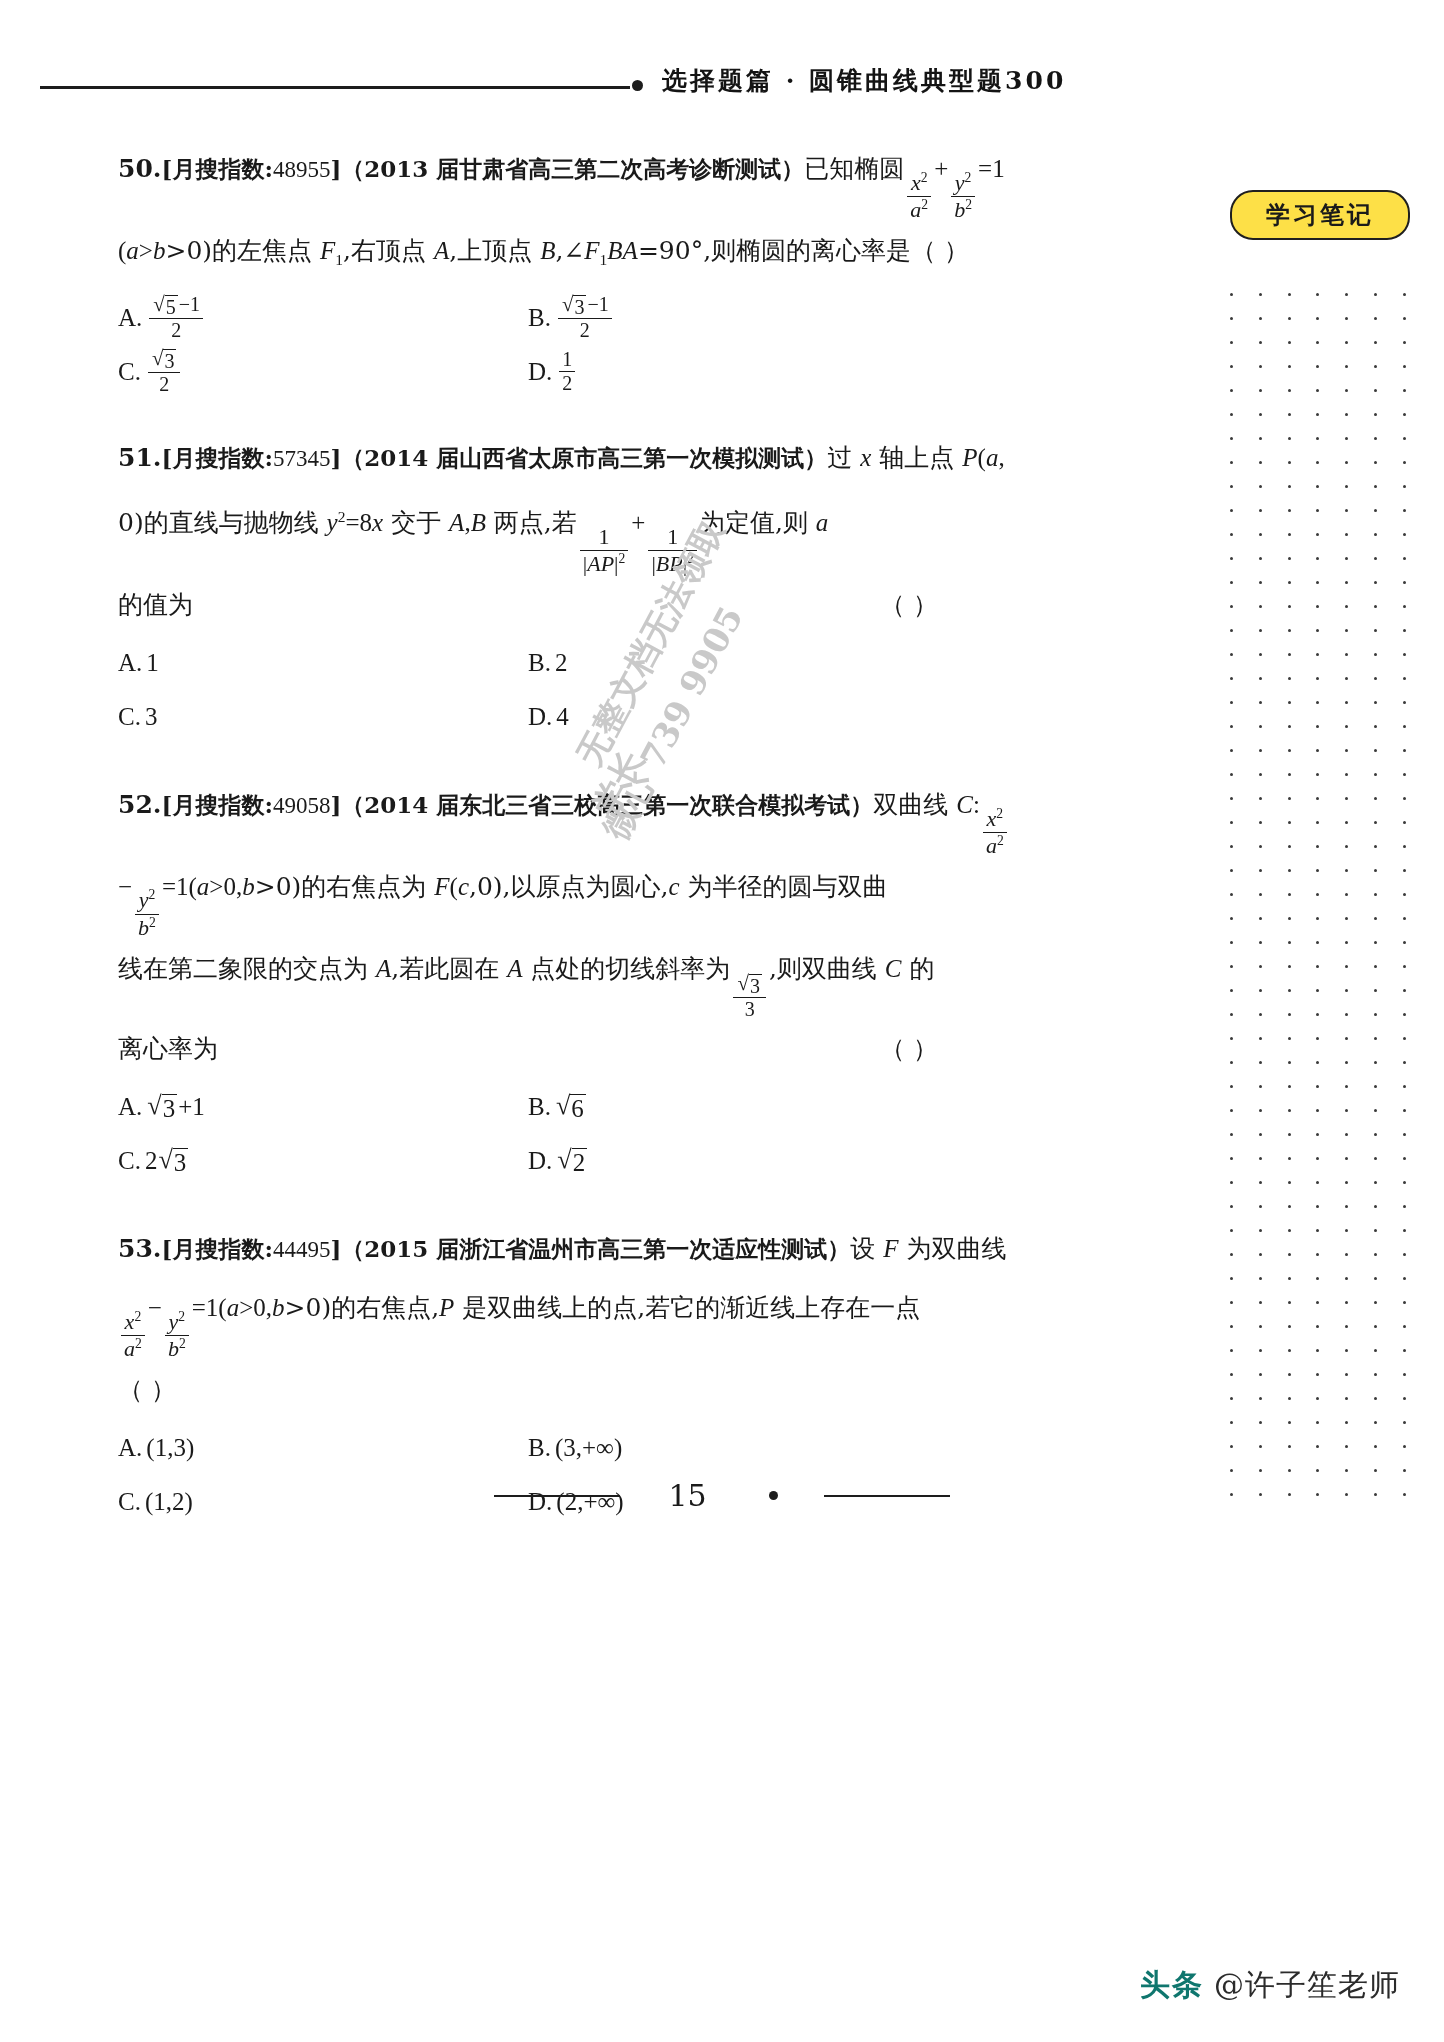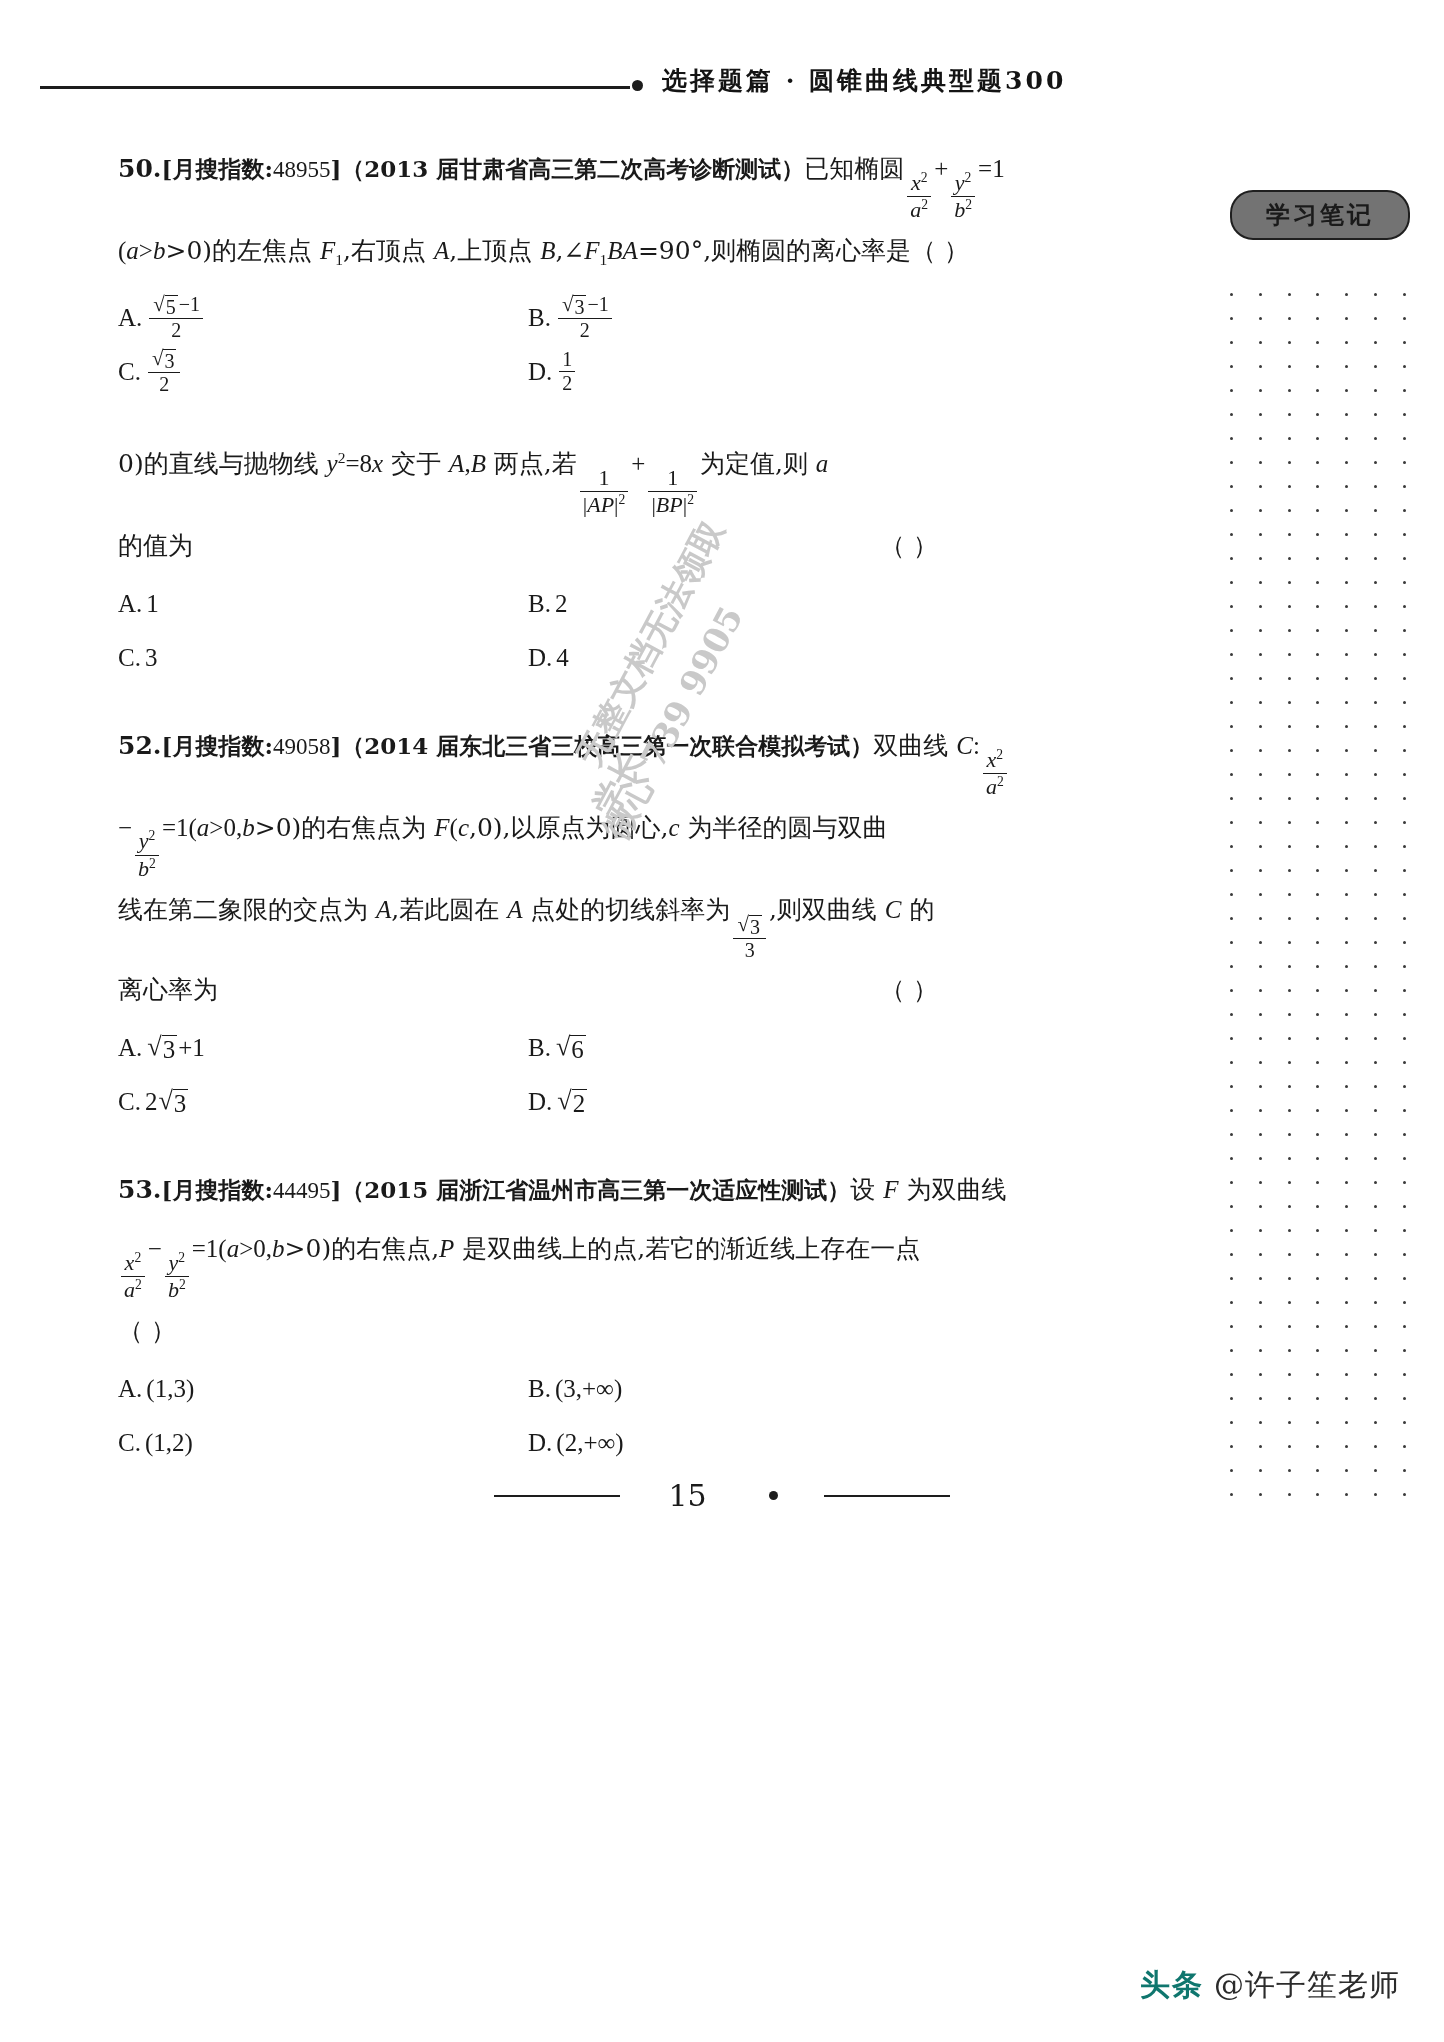--- a/index.html
+++ b/index.html
@@ -89,21 +89,21 @@
   .abs{font-family:"Liberation Serif",serif;}
 
   
   .notes{
     position:absolute;left:1230px;top:190px;width:176px;
   }
   .notes-badge{
     width:176px;height:46px;border:2.5px solid #1f1f1f;border-radius:23px;
     display:flex;align-items:center;justify-content:center;
     font-family:Liberation Serif, serif;font-weight:bold;font-size:24px;
-    letter-spacing:3px;background:#737373;
+    letter-spacing:3px;background:#fde047;
   }
   .dotfield{
     margin-top:42px;width:176px;
   }
   .dotrow{
     display:flex;justify-content:space-between;height:24px;align-items:center;
   }
   .dotrow i{
     display:block;width:3px;height:3px;background:#3a3a3a;border-radius:50%;
   }
@@ -209,20 +209,23 @@
           <span class="n">1</span>
           <span class="bar"></span>
           <span class="d">2</span>
         </span>
       </div>
     </div>
   </div>
 
   <div class="prob" style="margin-top:32px;">
     <div class="line">
+      <span class="num">51.</span><span class="idx">[</span><span class="idx">月搜指数:</span><span class="idx idxnum">57345</span><span class="idx">]</span><span class="src">（2014 届山西省太原市高三第一次模拟测试）</span><span class="zh">过 </span><i class="it">x</i><span class="zh"> 轴上点 </span><i class="it">P</i><span>(</span><i class="it">a</i><span>,</span>
+    </div>
+    <div class="line">
       <span class="zh">0)的直线与抛物线 </span><i class="it">y</i><sup class="e">2</sup><span>=8</span><i class="it">x</i><span class="zh"> 交于 </span><i class="it">A</i><span>,</span><i class="it">B</i><span class="zh"> 两点,若</span><span class="frac big">
           <span class="n">1</span>
           <span class="bar"></span>
           <span class="d"><span class="abs">|</span><i class="it">AP</i><span class="abs">|</span><sup class="e">2</sup></span>
         </span>+<span class="frac big">
           <span class="n">1</span>
           <span class="bar"></span>
           <span class="d"><span class="abs">|</span><i class="it">BP</i><span class="abs">|</span><sup class="e">2</sup></span>
         </span><span class="zh">为定值,则 </span><i class="it">a</i>
     </div>

